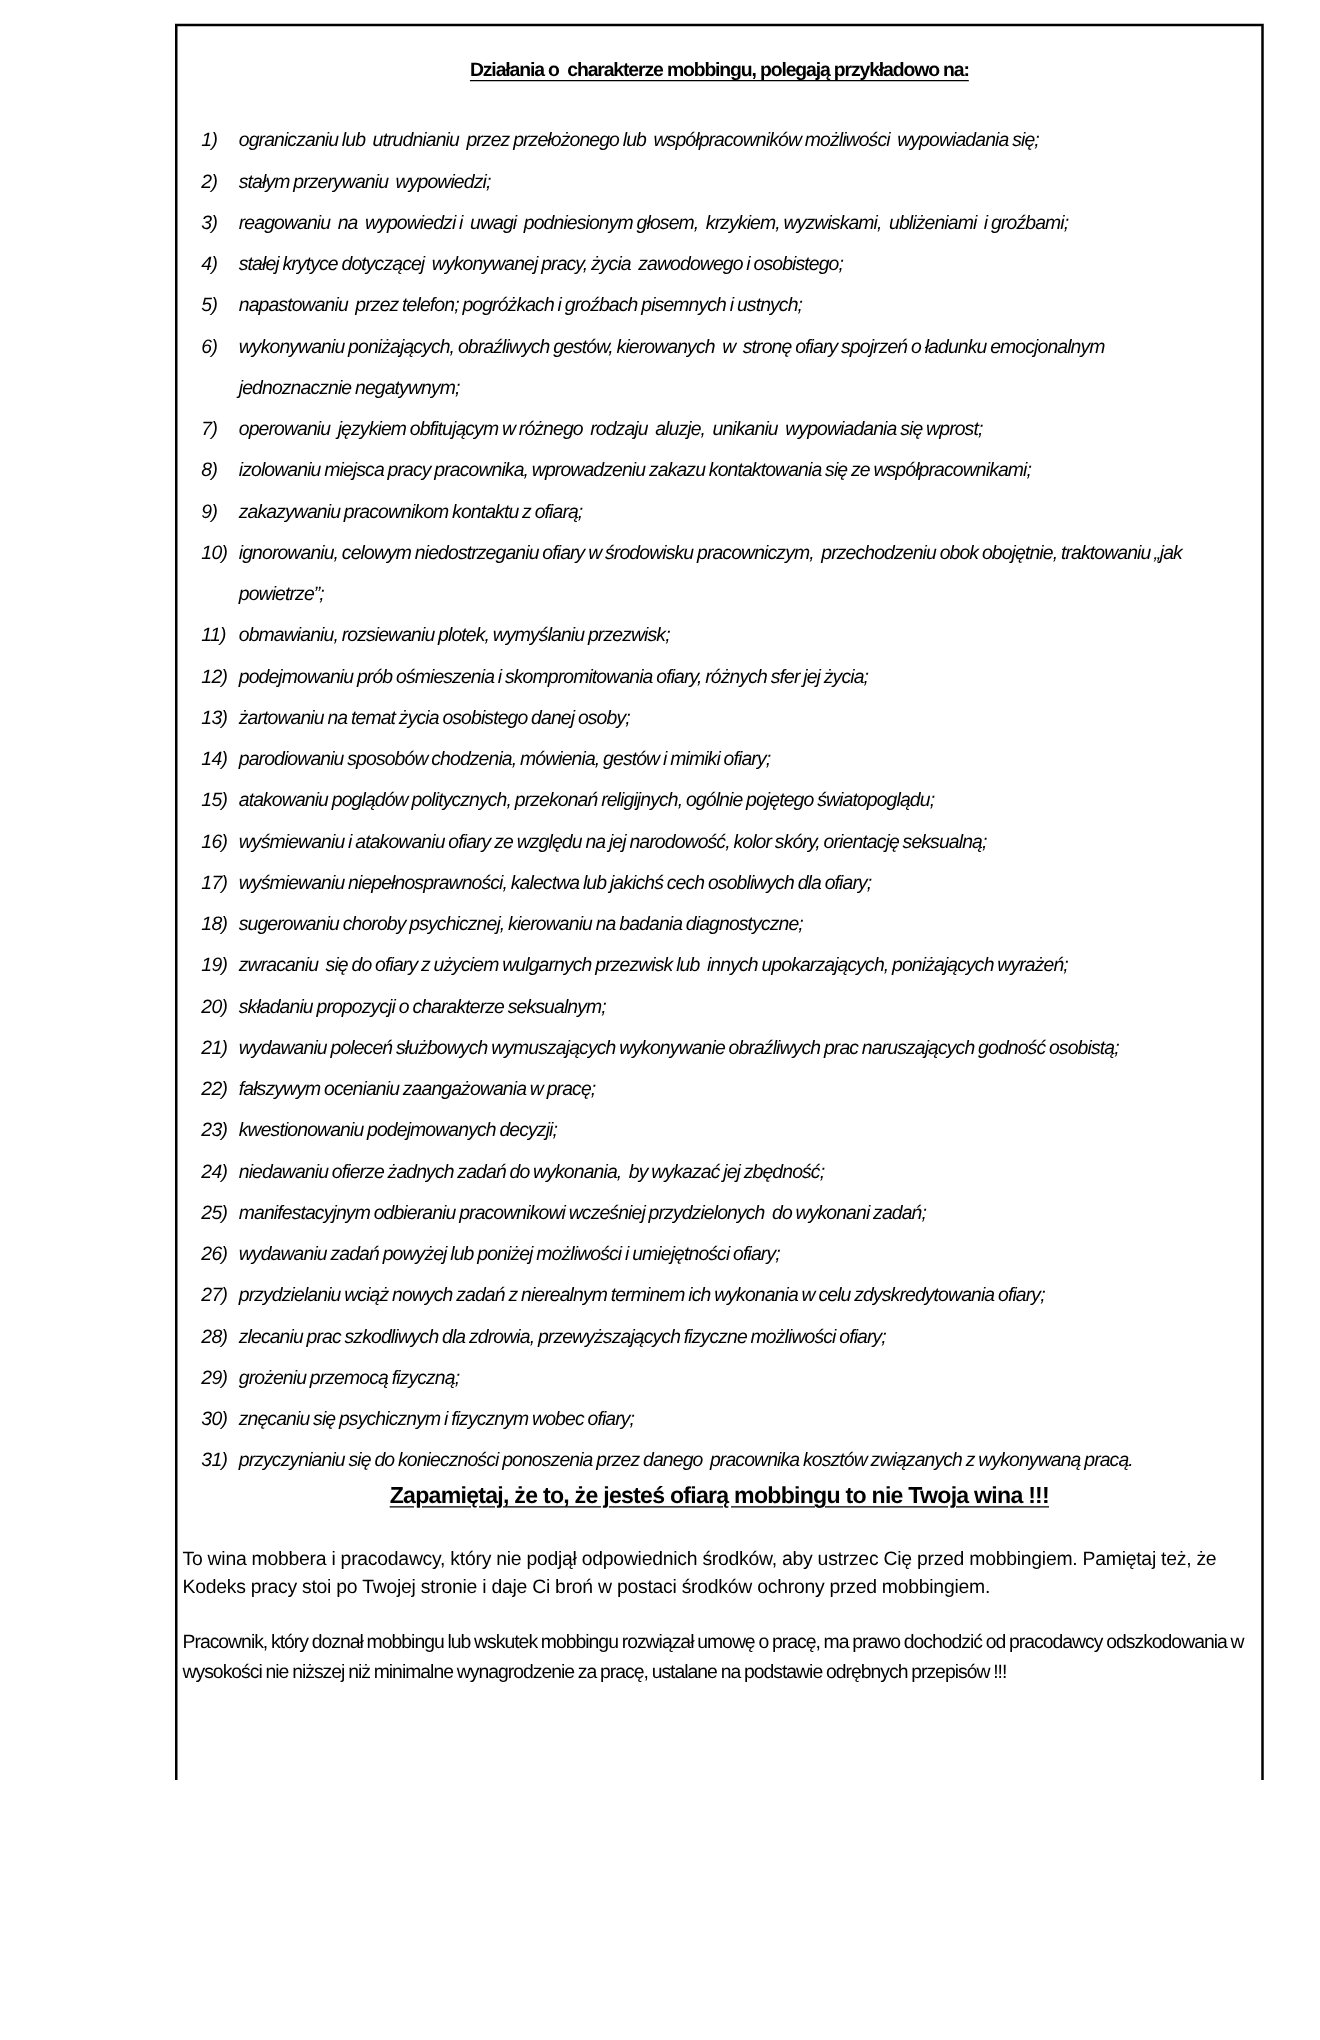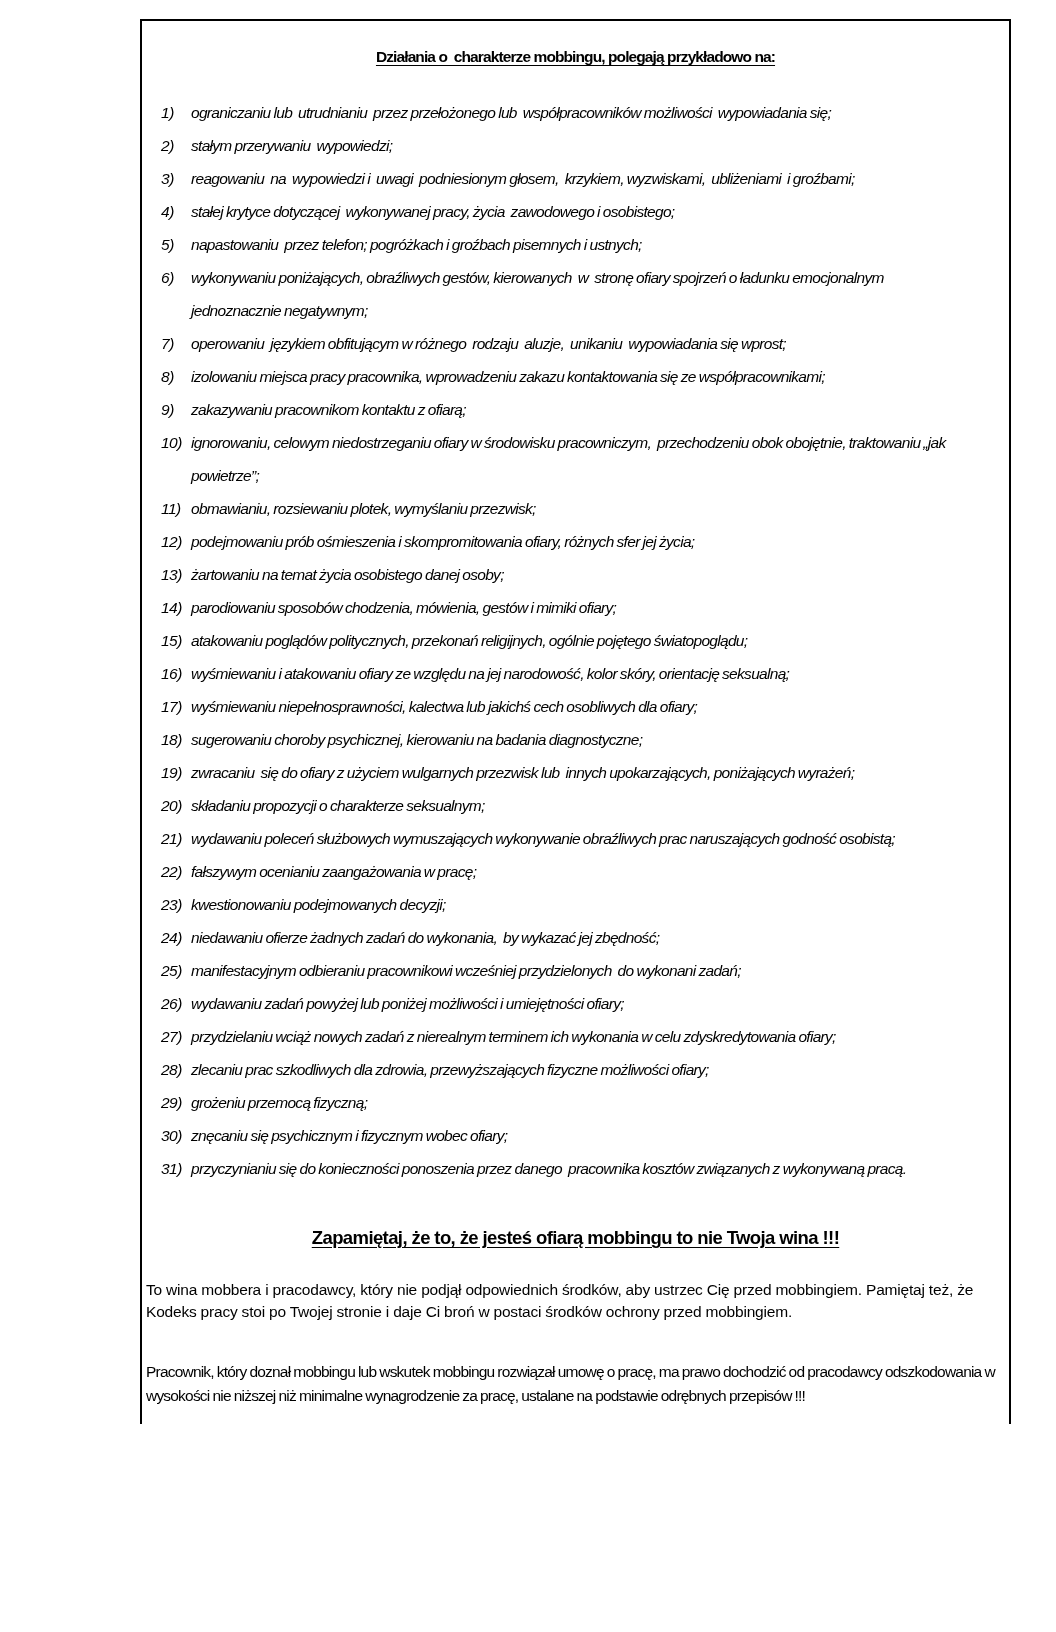--- a/index.html
+++ b/index.html
@@ -59,21 +59,20 @@
     top: 0;
     letter-spacing: -0.5px;
   }
   .em {
     text-align: center;
     font-weight: bold;
     text-decoration: underline;
     text-underline-offset: 3px;
   }
   .em1 {
-    margin-top: 42px;
     font-size: 18.5px;
     letter-spacing: -0.6px;
   }
   .em2 {
     margin-top: 27px;
     font-size: 18px;
     letter-spacing: -0.8px;
   }
   .para {
     margin: 0 6px 0 4px;
@@ -85,21 +84,21 @@
     letter-spacing: -0.2px;
   }
   .p2 {
     margin-top: 23px;
     font-size: 15.5px;
     line-height: 25px;
     letter-spacing: -0.8px;
     word-spacing: -0.5px;
   }
   .p3 {
-    margin-top: 37px;
+    margin-top: 21px;
     font-size: 15.5px;
     line-height: 24px;
     letter-spacing: -0.8px;
     word-spacing: -0.5px;
   }
 </style>
 </head>
 <body>
 
 <div class="page">

